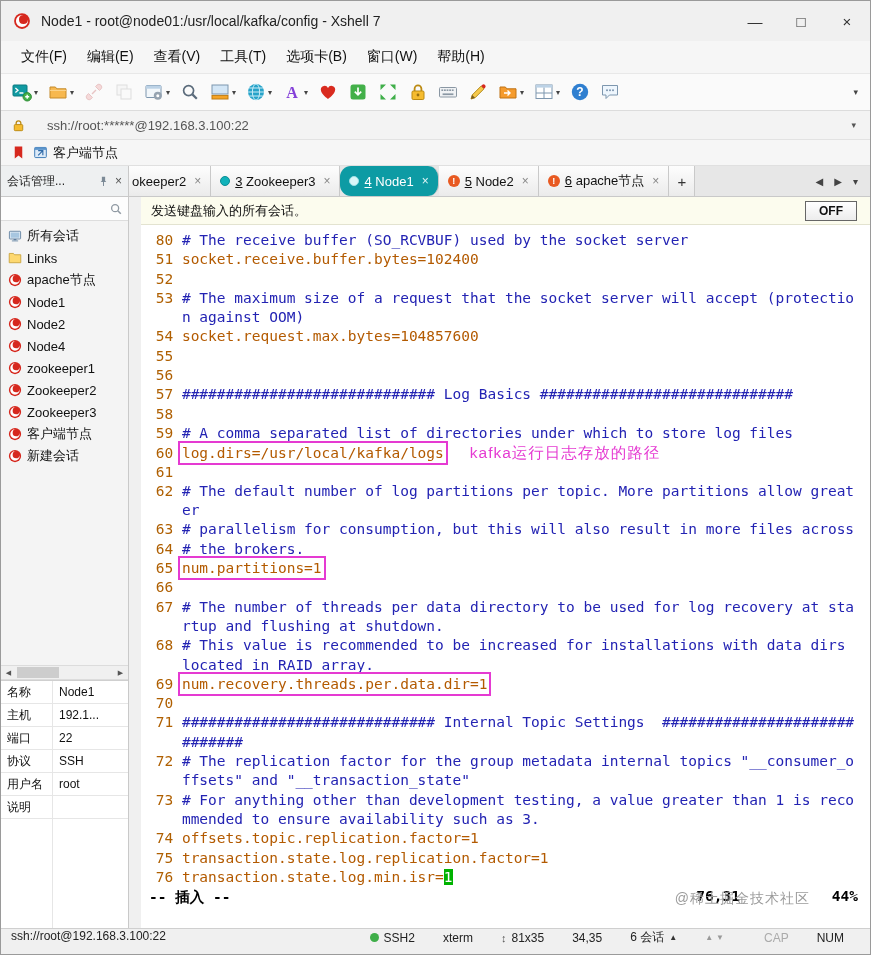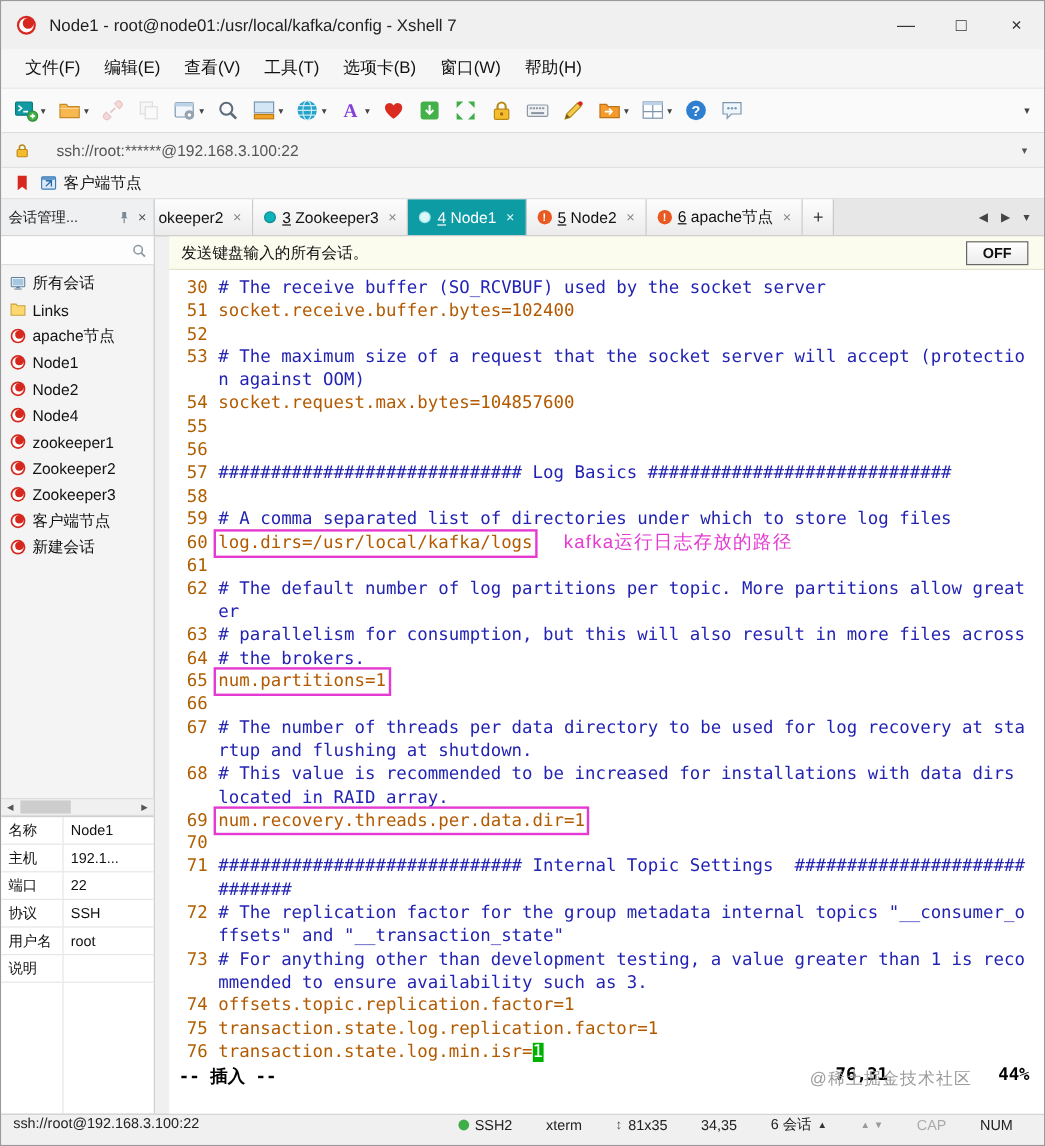--- a/index.html
+++ b/index.html
@@ -47,21 +47,21 @@
   .side-header { width:128px; flex:none; display:flex; align-items:center; gap:5px; padding:0 6px;
                  background:#eef0f1; border-right:1px solid #c9c9c9; font-size:12px; color:#222; }
   .side-title { flex:1; white-space:nowrap; overflow:hidden; }
   .side-pin svg { width:13px; height:13px; display:block; }
   .side-x { font-size:12px; color:#555; }
   .tabs-area { flex:1; display:flex; overflow:hidden; align-items:stretch; }
   .tabs-holder { display:flex; align-items:stretch; }
   .tab { display:flex; align-items:center; gap:5px; padding:0 9px; font-size:13px; color:#111;
          background:linear-gradient(#fdfdfd,#ebebeb); border-right:1px solid #c9c9c9; white-space:nowrap; flex:none; }
   .tab.clipped { padding-left:3px; }
-  .tab.active { background:var(--accent-teal,#0d9ba4); color:#fff; }
+  .tab.active { background:var(--accent-teal,#0d9ba4); color:#fff;border-radius:11px; }
   .tab u { text-decoration:underline; }
   .tdot { width:10px; height:10px; border-radius:50%; background:#10b2ba; border:1px solid #0b8d94; flex:none; }
   .tab.active .tdot { background:#d9f6f8; border-color:#9fe2e6; }
   .talert { width:12px; height:12px; border-radius:50%; background:#e85a22; color:#fff; font-size:9px; font-weight:bold;
             display:flex; align-items:center; justify-content:center; flex:none; }
   .tab-close { font-size:12px; color:#888; margin-left:3px; }
   .tab.active .tab-close { color:#e2f6f7; }
   .newtab { width:26px; flex:none; display:flex; align-items:center; justify-content:center; font-size:15px; color:#333;
             background:linear-gradient(#fdfdfd,#ebebeb); border-right:1px solid #c9c9c9; }
   .tab-nav { margin-left:auto; display:flex; align-items:center; gap:11px; padding:0 12px; font-size:10px; color:#444; }
@@ -113,21 +113,21 @@
                font-family:"Liberation Sans",sans-serif; letter-spacing:1px; }
 
   
   .statusbar { height:26px; flex:none; display:flex; align-items:flex-start; background:#f0f0f0;
                border-top:1px solid #cfcfcf; font-size:12px; color:#222; padding:0 10px; }
   .sb-right { margin-left:auto; display:flex; align-items:center; gap:28px; padding-right:16px; }
   .sb-seg { display:flex; align-items:center; gap:5px; white-space:nowrap; }
   .sdot { width:9px; height:9px; border-radius:50%; background:#3fae49; }
   .sb-tri { font-size:8px; color:#333; }
   .sb-arrows { gap:3px; font-size:8px; color:#9a9a9a; }
-  .sb-cap { color:#ababab; }
+  .sb-cap { color:#ababab;margin-left:12px; }
   .sb-num { color:#222; }
   .sb-ic { font-size:11px; color:#555; }
 </style>
 </head>
 <body>
 
 <div class="win">
 
   <div class="titlebar">
     <span class="app-icon">
@@ -568,21 +568,21 @@
       </div>
     </div>
 
     <div class="content">
       <div class="broadcast">
         <span>发送键盘输入的所有会话。</span>
         <button class="off-btn">OFF</button>
       </div>
       <div class="terminal">
         <div>
-            <div class="tline"><span class="lnum">30</span><span class="seg c"># The receive buffer (SO_RCVBUF) used by the socket server</span></div>
+            <div class="tline"><span class="lnum">80</span><span class="seg c"># The receive buffer (SO_RCVBUF) used by the socket server</span></div>
             <div class="tline"><span class="lnum">51</span><span class="seg p">socket.receive.buffer.bytes=102400</span></div>
             <div class="tline"><span class="lnum">52</span></div>
             <div class="tline"><span class="lnum">53</span><span class="seg c"># The maximum size of a request that the socket server will accept (protectio</span></div>
             <div class="tline"><span class="lnum"></span><span class="seg c">n against OOM)</span></div>
             <div class="tline"><span class="lnum">54</span><span class="seg p">socket.request.max.bytes=104857600</span></div>
             <div class="tline"><span class="lnum">55</span></div>
             <div class="tline"><span class="lnum">56</span></div>
             <div class="tline"><span class="lnum">57</span><span class="seg c">############################# Log Basics #############################</span></div>
             <div class="tline"><span class="lnum">58</span></div>
             <div class="tline"><span class="lnum">59</span><span class="seg c"># A comma separated list of directories under which to store log files</span></div>

